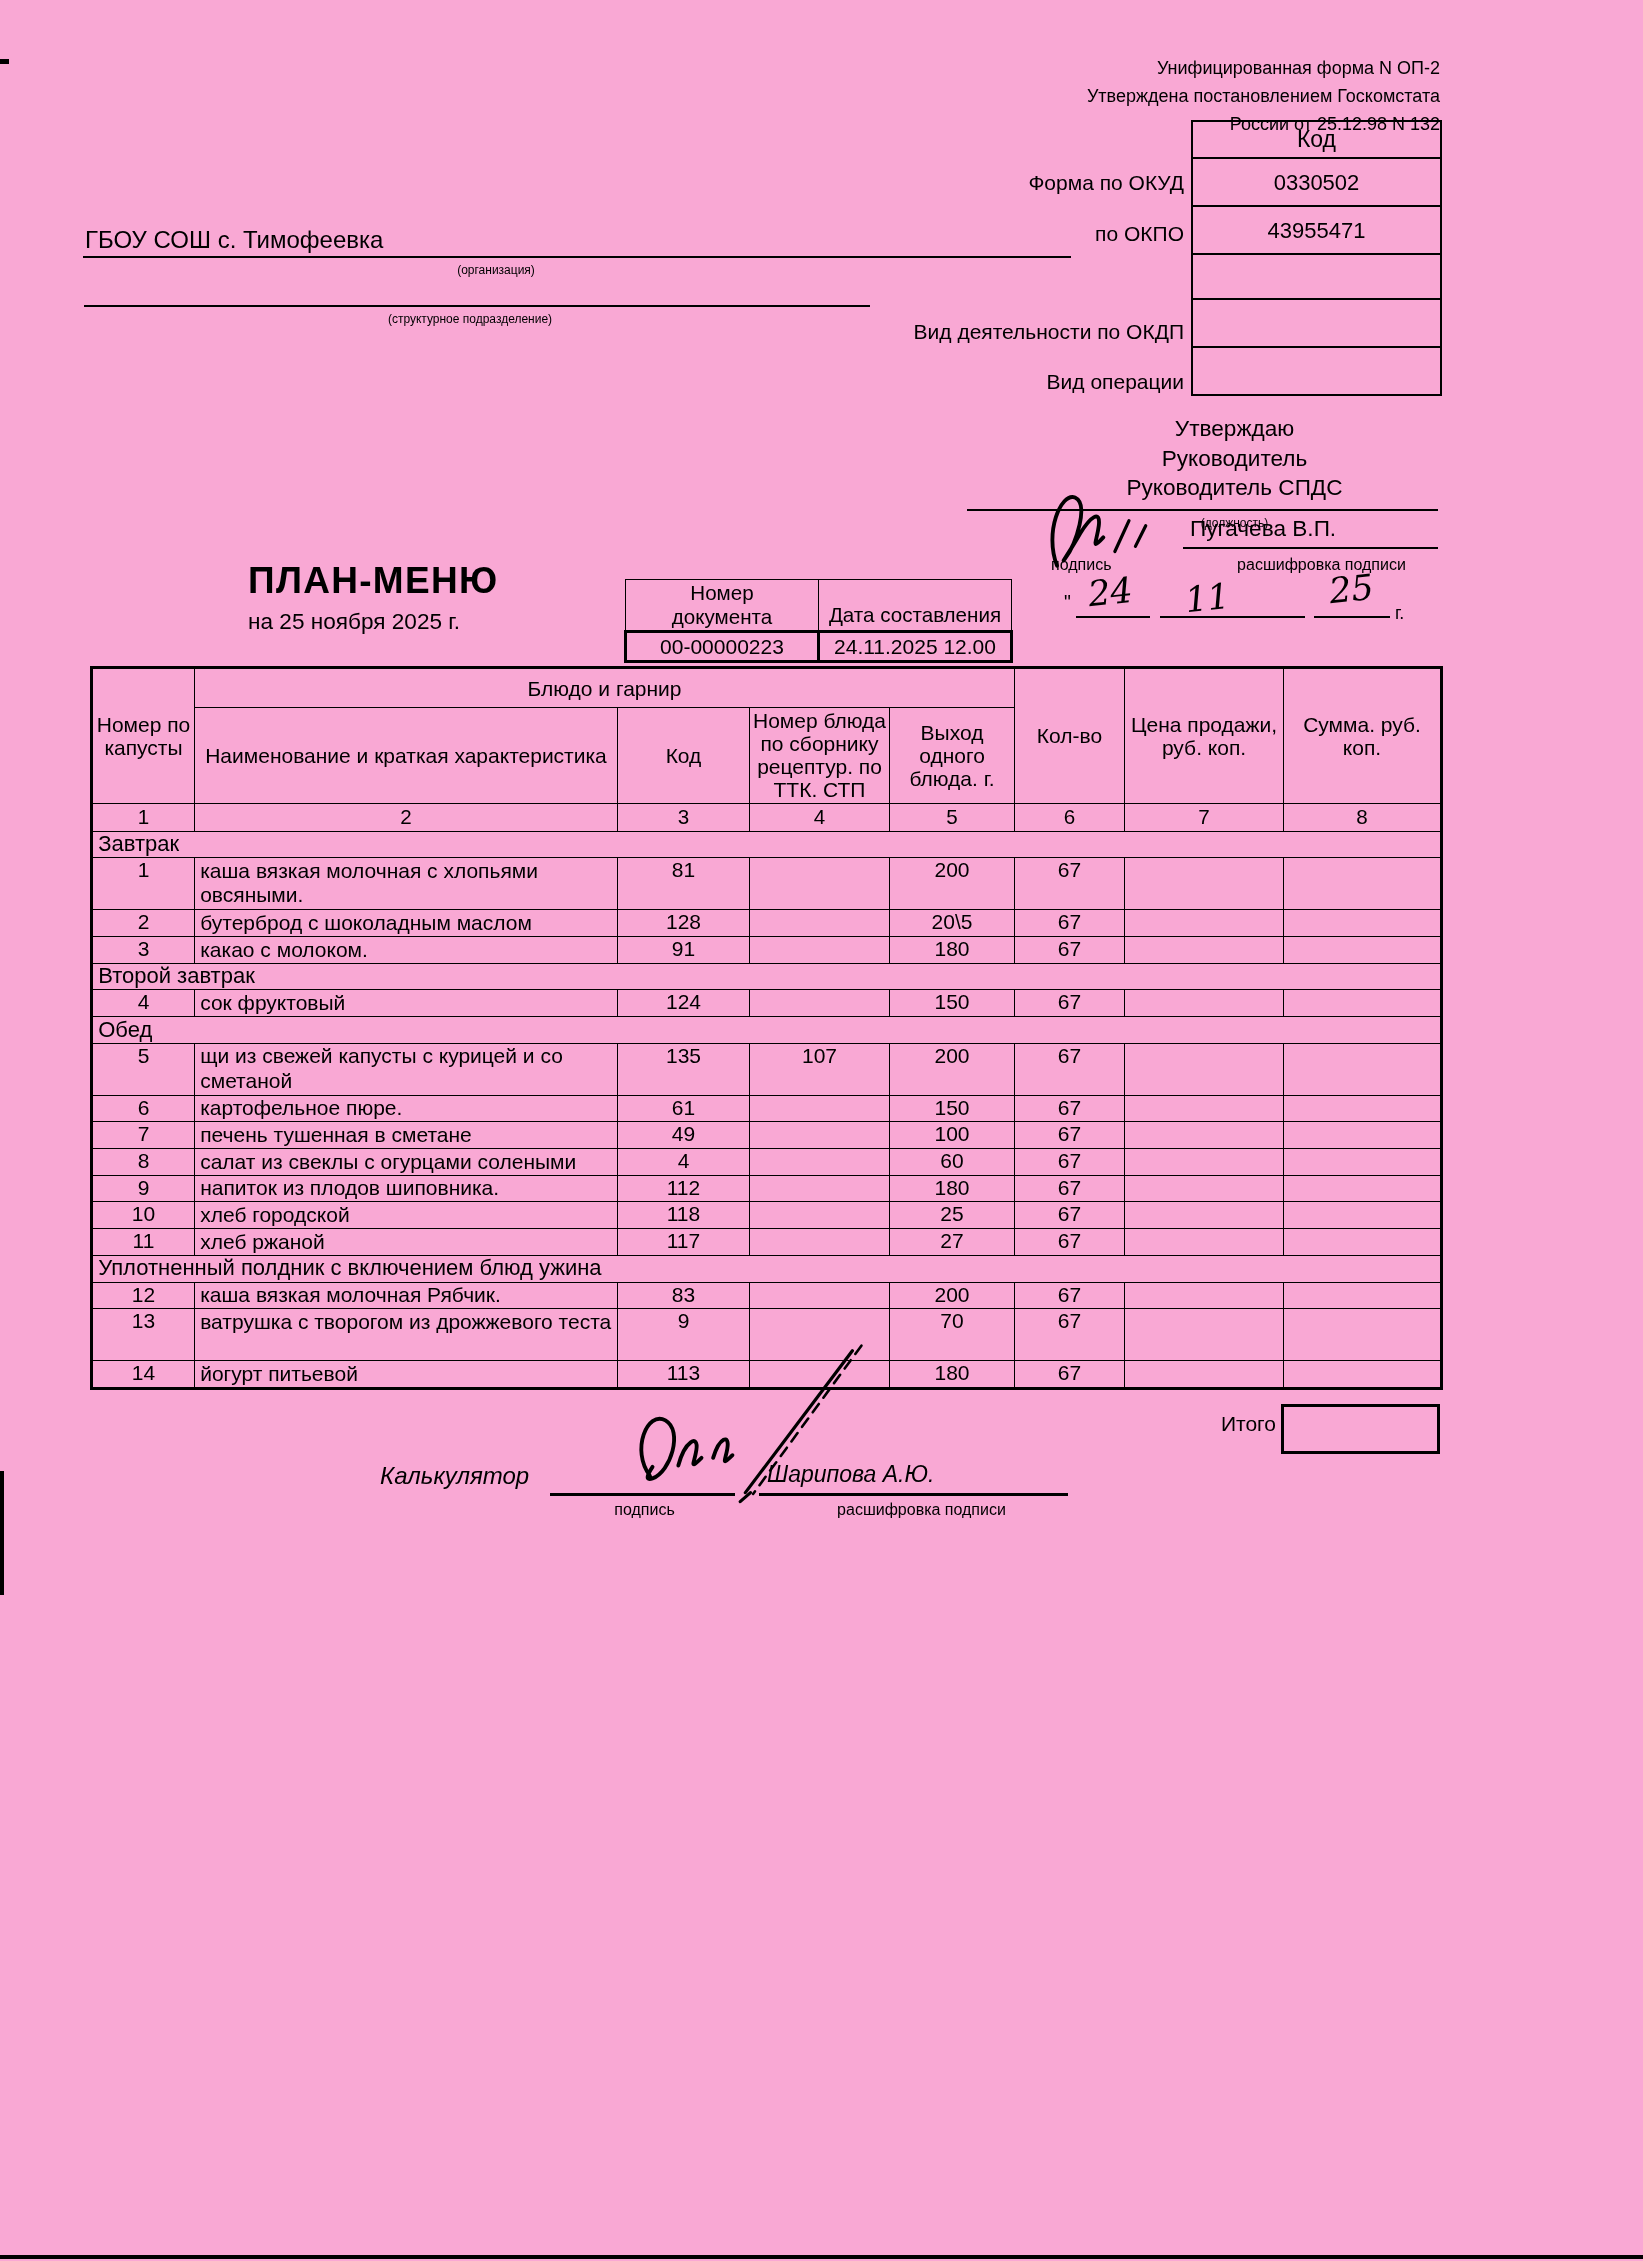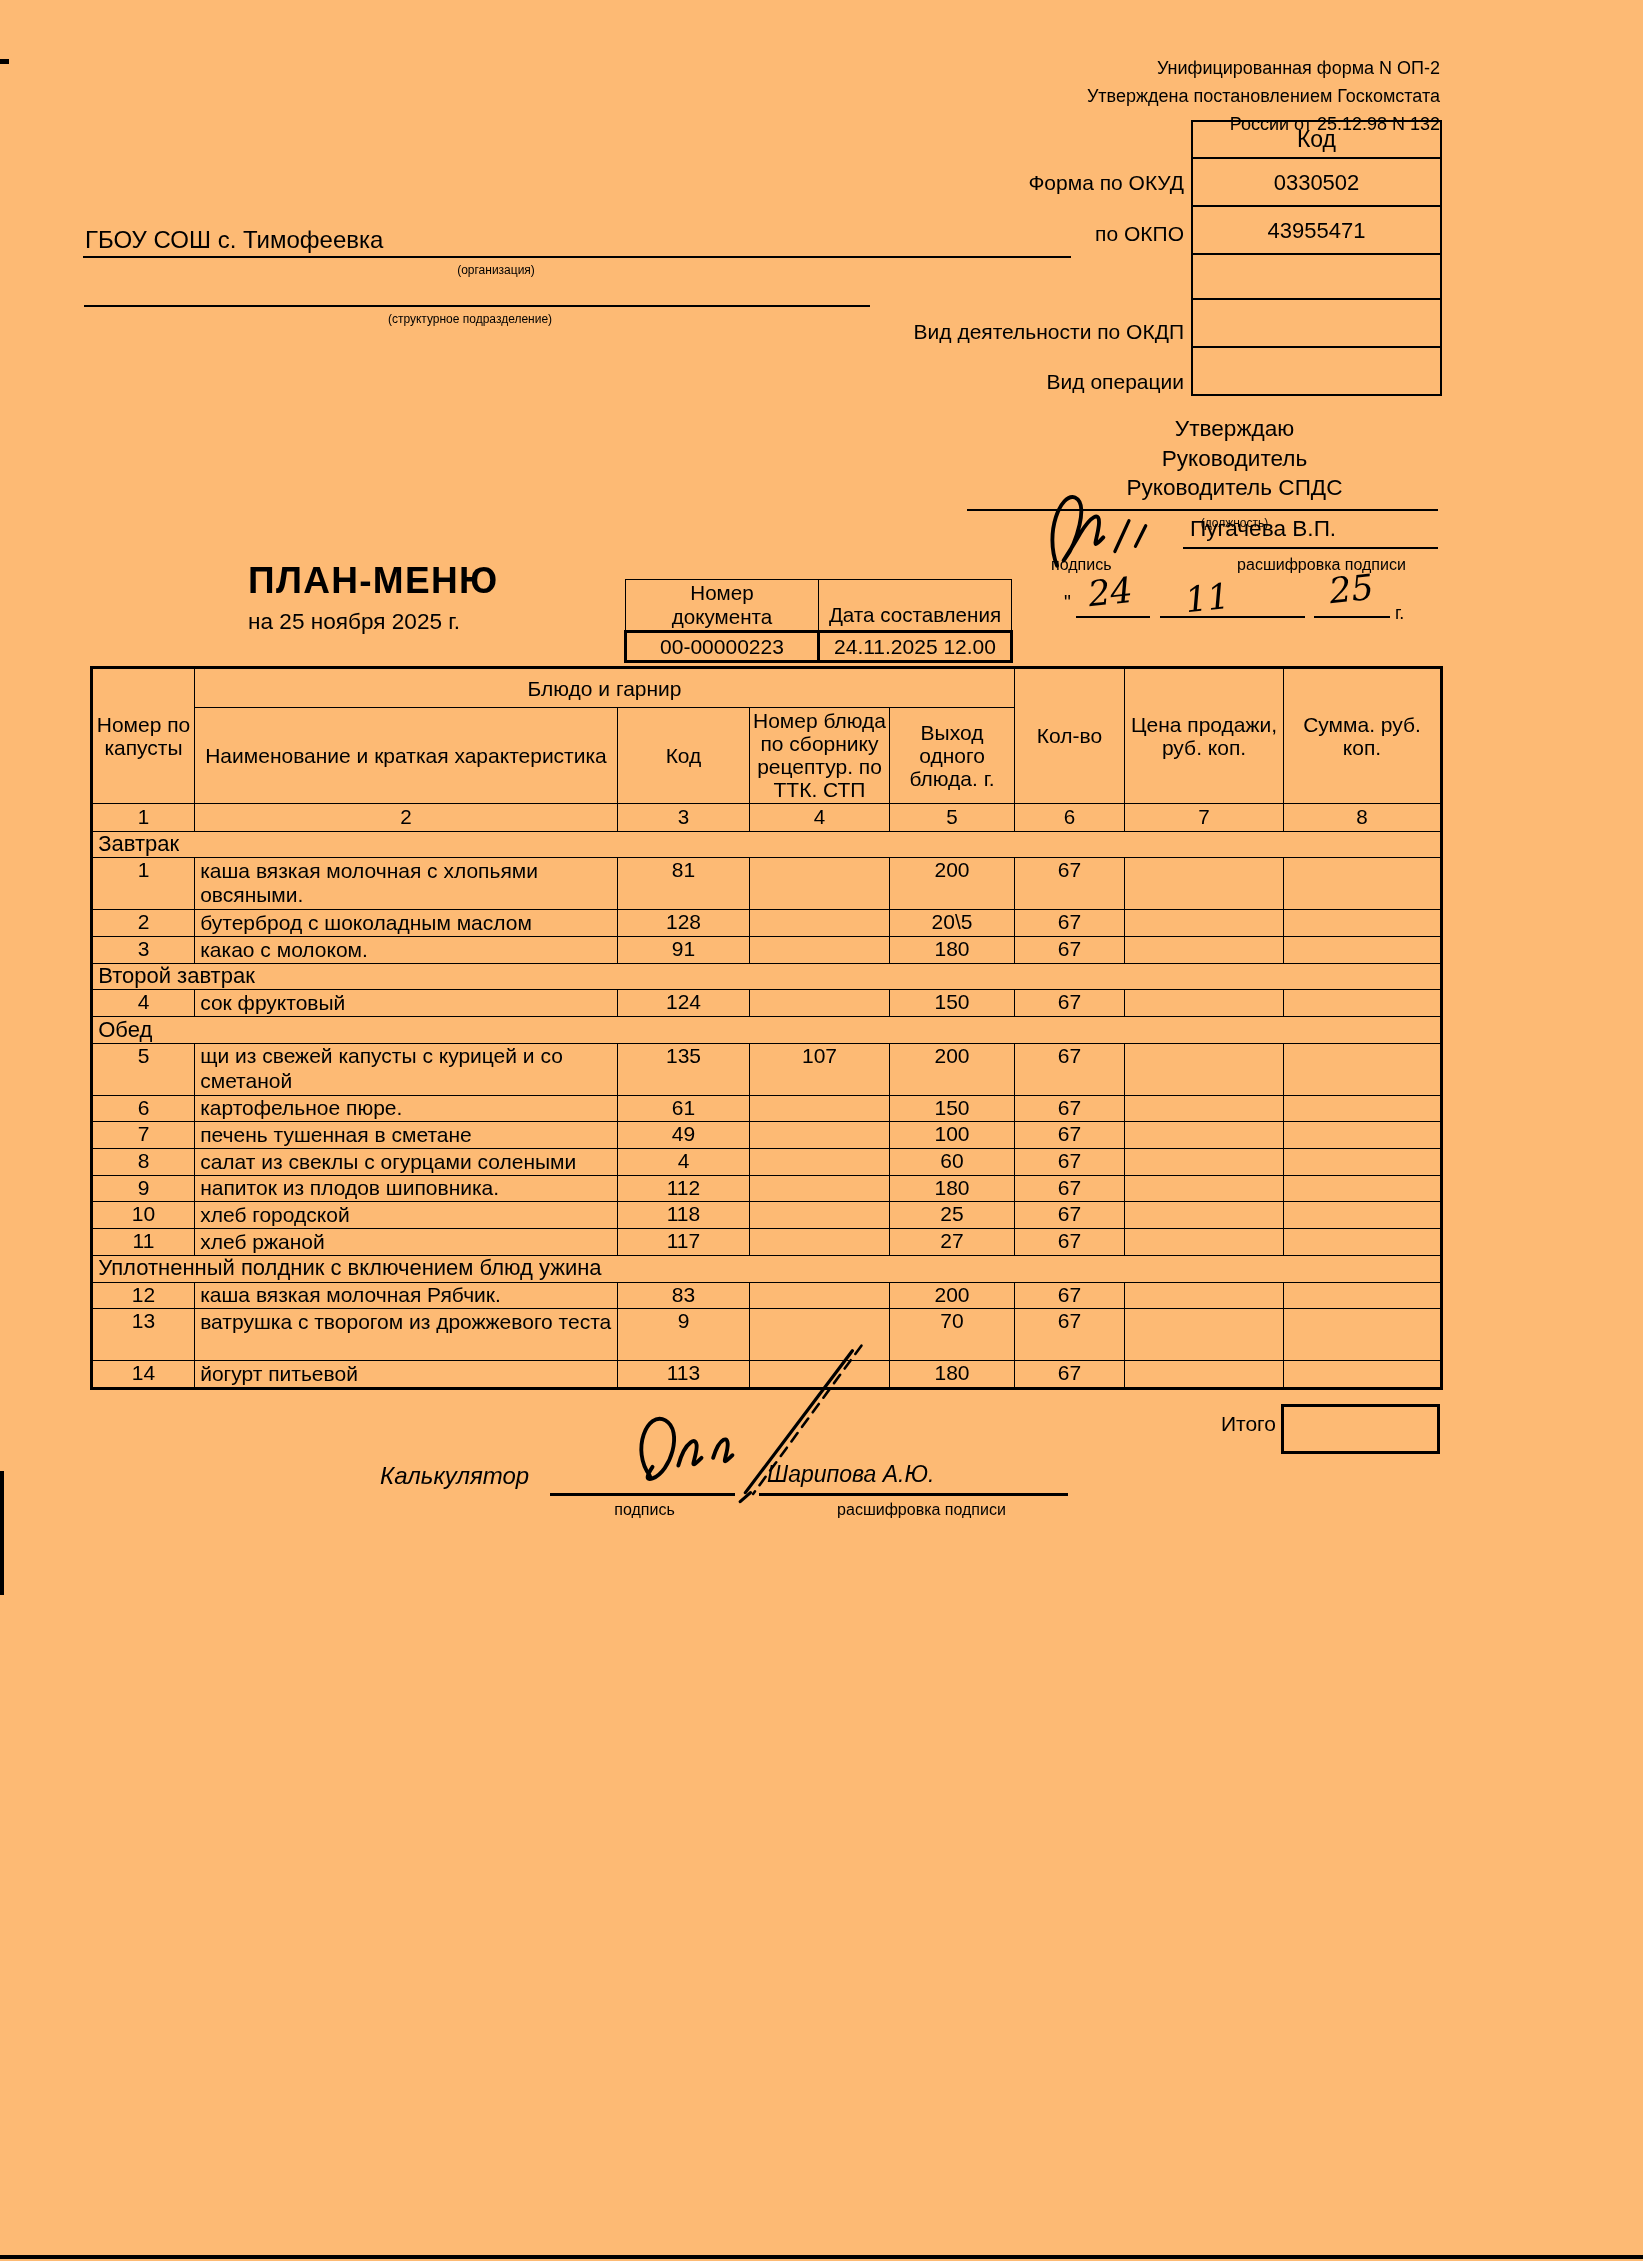--- a/index.html
+++ b/index.html
@@ -1,16 +1,16 @@
 <!DOCTYPE html>
 <html style="font-size:10.3px"><head>
 <meta charset="utf-8">
 <style>
   html,body{margin:0;padding:0;background:#e8e8e8;}
-  .page{position:relative;width:1644px;height:2261px;background:#fdba74;
+  .page{position:relative;width:1644px;height:2261px;background:#f9a8d4;
         font-family:"Liberation Sans","DejaVu Sans",sans-serif;color:#000;overflow:hidden;}
   .abs{position:absolute;}
   .hline{position:absolute;border-top:2.6px solid #000;height:0;}
   .right{text-align:right;}
   .center{text-align:center;}
 
   
   .form-note{font-size:18px;line-height:28px;}
 
   

